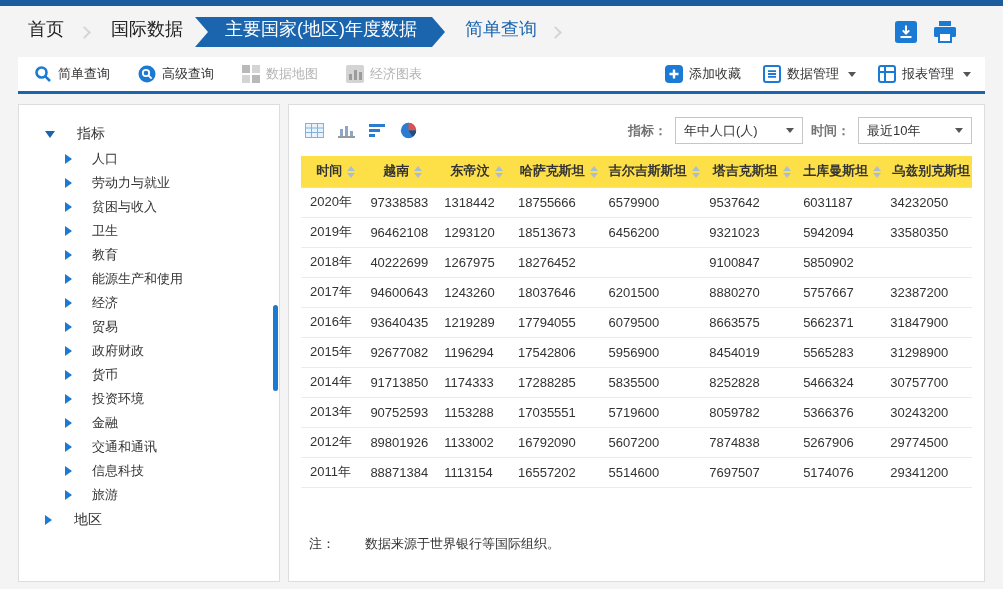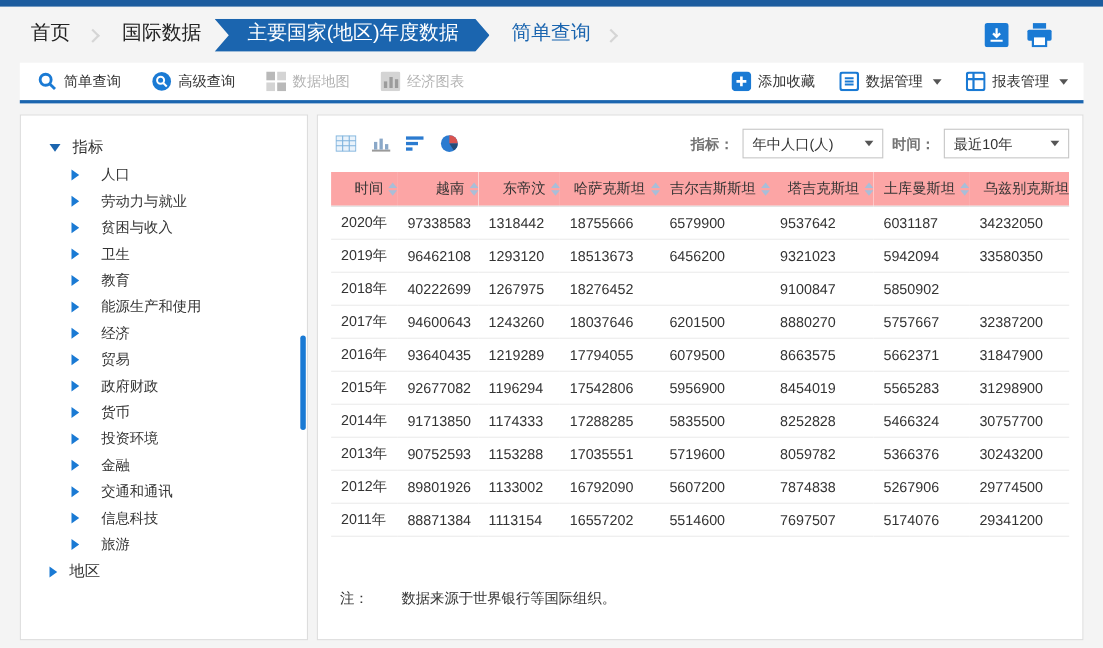--- a/index.html
+++ b/index.html
@@ -26,41 +26,41 @@
   .tb-left,.tb-right{display:flex;align-items:center}
   .tb-left .tb-item{margin-right:28px}
   .tb-right .tb-item{margin-left:22px}
   .tb-item{display:flex;align-items:center;gap:6px;font-size:13px;cursor:pointer;color:#333;white-space:nowrap}
   .tb-item.disabled{color:#b3b3b3;cursor:default}
   .cdown{width:0;height:0;border-left:4px solid transparent;border-right:4px solid transparent;border-top:5px solid #555;margin-left:3px}
 
   
   .content{display:flex;gap:8px;margin:10px 18px 0;height:478px}
   .sidebar{width:262px;background:#fff;border:1px solid #ddd;position:relative;padding-top:16px;overflow:hidden;flex:none}
-  .tree-root{display:flex;align-items:center;gap:11px;padding-left:26px;font-size:14px;height:26px;cursor:pointer}
+  .tree-root{display:flex;align-items:center;gap:22px;padding-left:26px;font-size:14px;height:26px;cursor:pointer}
   .caret-d{width:0;height:0;border-left:5px solid transparent;border-right:5px solid transparent;border-top:7px solid #1b65af}
   .caret-r{width:0;height:0;border-top:5px solid transparent;border-bottom:5px solid transparent;border-left:7px solid #1a7ad4;flex:none}
   .tree-item{display:flex;align-items:center;gap:20px;padding-left:46px;height:24px;font-size:13px;cursor:pointer}
   .scroll-thumb{position:absolute;right:1px;top:200px;width:5px;height:86px;background:#1a7ad4;border-radius:3px;cursor:grab}
 
   .main{flex:1;background:#fff;border:1px solid #ddd;padding:10px 12px 14px;display:flex;flex-direction:column}
   .view-row{display:flex;justify-content:space-between;align-items:center;margin:2px 0 12px}
   .view-icons{display:flex;gap:14px;align-items:center;padding-left:4px}
   .v-icon{cursor:pointer;display:flex;align-items:center}
   .filters{display:flex;align-items:center;gap:8px;font-size:13px}
   .f-label{font-weight:bold;color:#737373}
   .select{display:flex;align-items:center;justify-content:space-between;border:1px solid #c6c6c6;background:#fff;height:27px;
     padding:0 8px;cursor:pointer;font-size:13px;color:#333}
   .select.ind{width:128px}
   .select.time{width:114px}
   .sel-caret{width:0;height:0;border-left:4px solid transparent;border-right:4px solid transparent;border-top:5px solid #555;margin-left:6px}
 
   
   table{width:100%;border-collapse:collapse;table-layout:fixed;font-size:13px}
-  th{font-weight:normal;text-align:right;height:31px;background:#fca5a5;border-bottom:1px solid #dedede;padding-left:9px;color:#333;white-space:nowrap;overflow:hidden;cursor:pointer}
+  th{font-weight:bold;text-align:center;height:31px;background:#fde047;border-bottom:1px solid #dedede;padding-left:9px;color:#333;white-space:nowrap;overflow:hidden;cursor:pointer}
   td{height:30px;border-bottom:1px solid #ececec;padding-left:9px;white-space:nowrap;overflow:hidden;color:#333}
   .sort{display:inline-flex;flex-direction:column;margin-left:5px;vertical-align:middle}
   .sort i{display:block}
   .s-up{width:0;height:0;border-left:4px solid transparent;border-right:4px solid transparent;border-bottom:5px solid #a8bed8;margin-bottom:2px}
   .s-dn{width:0;height:0;border-left:4px solid transparent;border-right:4px solid transparent;border-top:5px solid #a8bed8}
 
   .note{margin-top:auto;padding:0 0 14px 8px;font-size:13px;color:#333;display:flex}
   .note-text{margin-left:30px}
 </style>
 </head>

